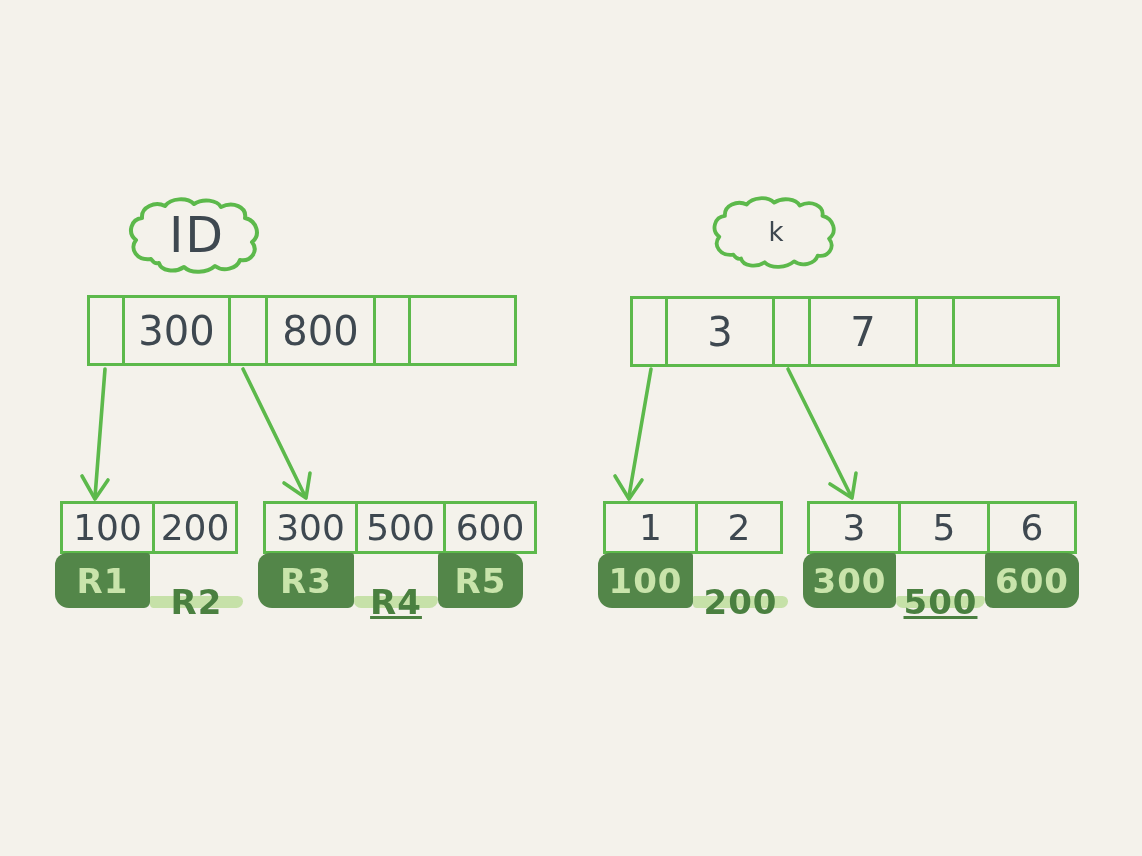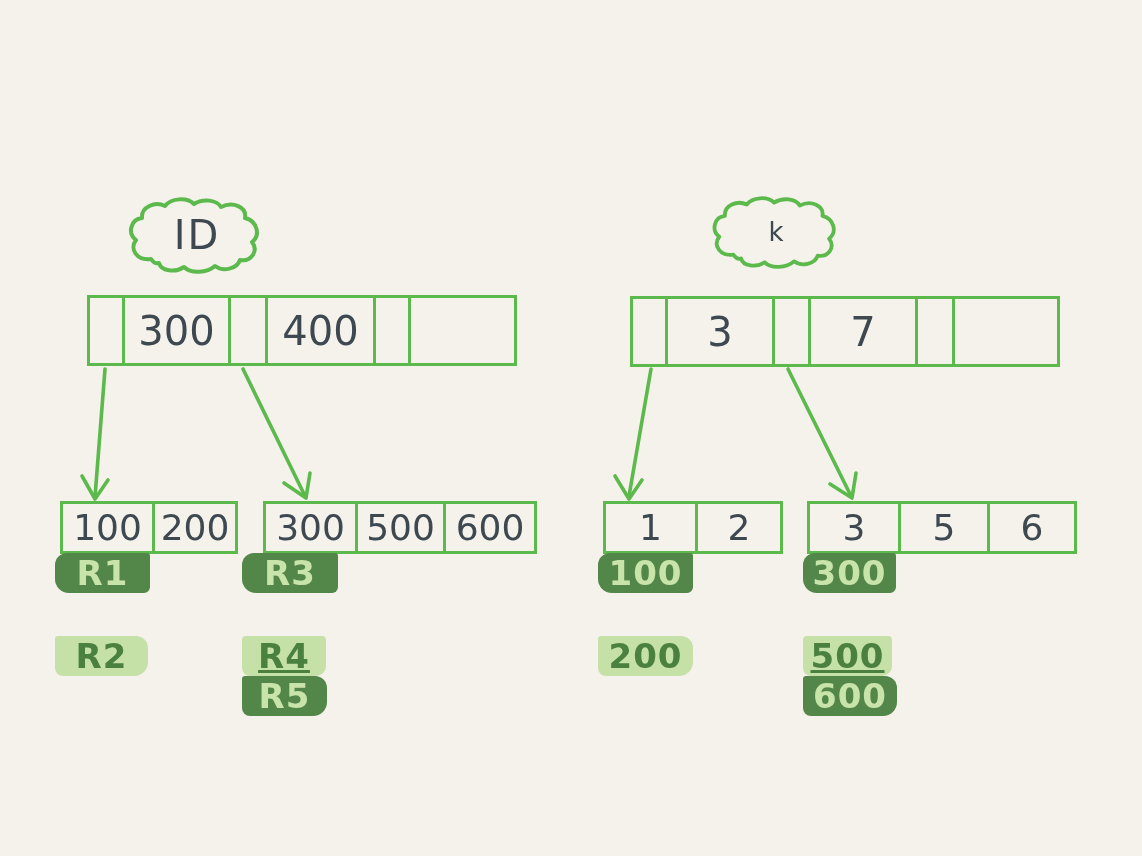--- a/index.html
+++ b/index.html
@@ -27,21 +27,21 @@
   }
   .cloud-label {
     position: absolute;
     inset: 0;
     display: flex;
     align-items: center;
     justify-content: center;
     color: var(--ink-dark, #3e4850);
     letter-spacing: 2px;
   }
-  .cloud-label.big { font-size: 40px; }
+  .cloud-label.big { font-size: 49px; }
   .cloud-label.small { font-size: 26px; }
 
   
   .node-row {
     position: absolute;
     display: flex;
     box-sizing: border-box;
     border: 3px solid var(--line-green, #5cb94b);
     background: transparent;
   }
@@ -55,21 +55,20 @@
     color: var(--ink-dark, #3e4850);
   }
   .node-row .cell:last-child { border-right: none; flex: 1 1 auto; }
   .root-row .cell { font-size: 40px; }
   .key-row  .cell { font-size: 36px; }
 
   
   .value-row {
     position: absolute;
     display: flex;
-    flex-direction: column;
   }
   .value-row .vcell {
     box-sizing: border-box;
     flex: none;
     display: flex;
     align-items: center;
     justify-content: center;
     font-size: 34px;
     font-weight: bold;
     letter-spacing: 1px;
@@ -108,40 +107,40 @@
   <svg width="150" height="78" viewBox="0 0 150 78">
     <path class="cloud-stroke" d="M29,63 C15,65 7,53 14,44 C5,37 9,23 20,22 C19,11 33,5 43,10 C49,2 65,1 72,8 C81,2 95,4 99,11 C111,5 125,11 123,22 C135,25 139,39 130,46 C137,55 129,66 118,64 C115,73 101,76 93,70 C85,77 69,78 62,71 C53,77 39,75 37,67 C34,68 31,66 29,63 Z"></path>
   </svg>
   <div class="cloud-label big">ID</div>
 </div>
 
 <div class="node-row root-row" style="left:87px; top:295px; width:430px; height:71px;">
   <div class="cell" style="width:35px"></div>
   <div class="cell" style="width:106px">300</div>
   <div class="cell" style="width:37px"></div>
-  <div class="cell" style="width:108px">400</div>
+  <div class="cell" style="width:108px">800</div>
   <div class="cell" style="width:35px"></div>
   <div class="cell"></div>
 </div>
 
 <div class="node-row key-row" style="left:60px; top:501px; width:178px; height:53px;">
   <div class="cell" style="width:92px">100</div>
   <div class="cell">200</div>
 </div>
 <div class="value-row" style="left:55px; top:553px; width:188px; height:55px;">
   <div class="vcell dark r-left" style="width:95px">R1</div>
   <div class="vcell light r-right" style="width:93px">R2</div>
 </div>
 
 <div class="node-row key-row" style="left:263px; top:501px; width:274px; height:53px;">
   <div class="cell" style="width:92px">300</div>
   <div class="cell" style="width:88px">500</div>
   <div class="cell">600</div>
 </div>
-<div class="value-row" style="left:242px; top:553px; width:285px; height:55px;">
+<div class="value-row" style="left:258px; top:553px; width:285px; height:55px;">
   <div class="vcell dark r-left" style="width:96px">R3</div>
   <div class="vcell light r-mid" style="width:84px">R4</div>
   <div class="vcell dark r-right" style="width:85px">R5</div>
 </div>
 
 <div class="cloud" style="left:706px; top:194px; width:142px; height:76px;">
   <svg width="142" height="76" viewBox="0 0 150 78">
     <path class="cloud-stroke" d="M29,63 C15,65 7,53 14,44 C5,37 9,23 20,22 C19,11 33,5 43,10 C49,2 65,1 72,8 C81,2 95,4 99,11 C111,5 125,11 123,22 C135,25 139,39 130,46 C137,55 129,66 118,64 C115,73 101,76 93,70 C85,77 69,78 62,71 C53,77 39,75 37,67 C34,68 31,66 29,63 Z"></path>
   </svg>
   <div class="cloud-label small">k</div>

